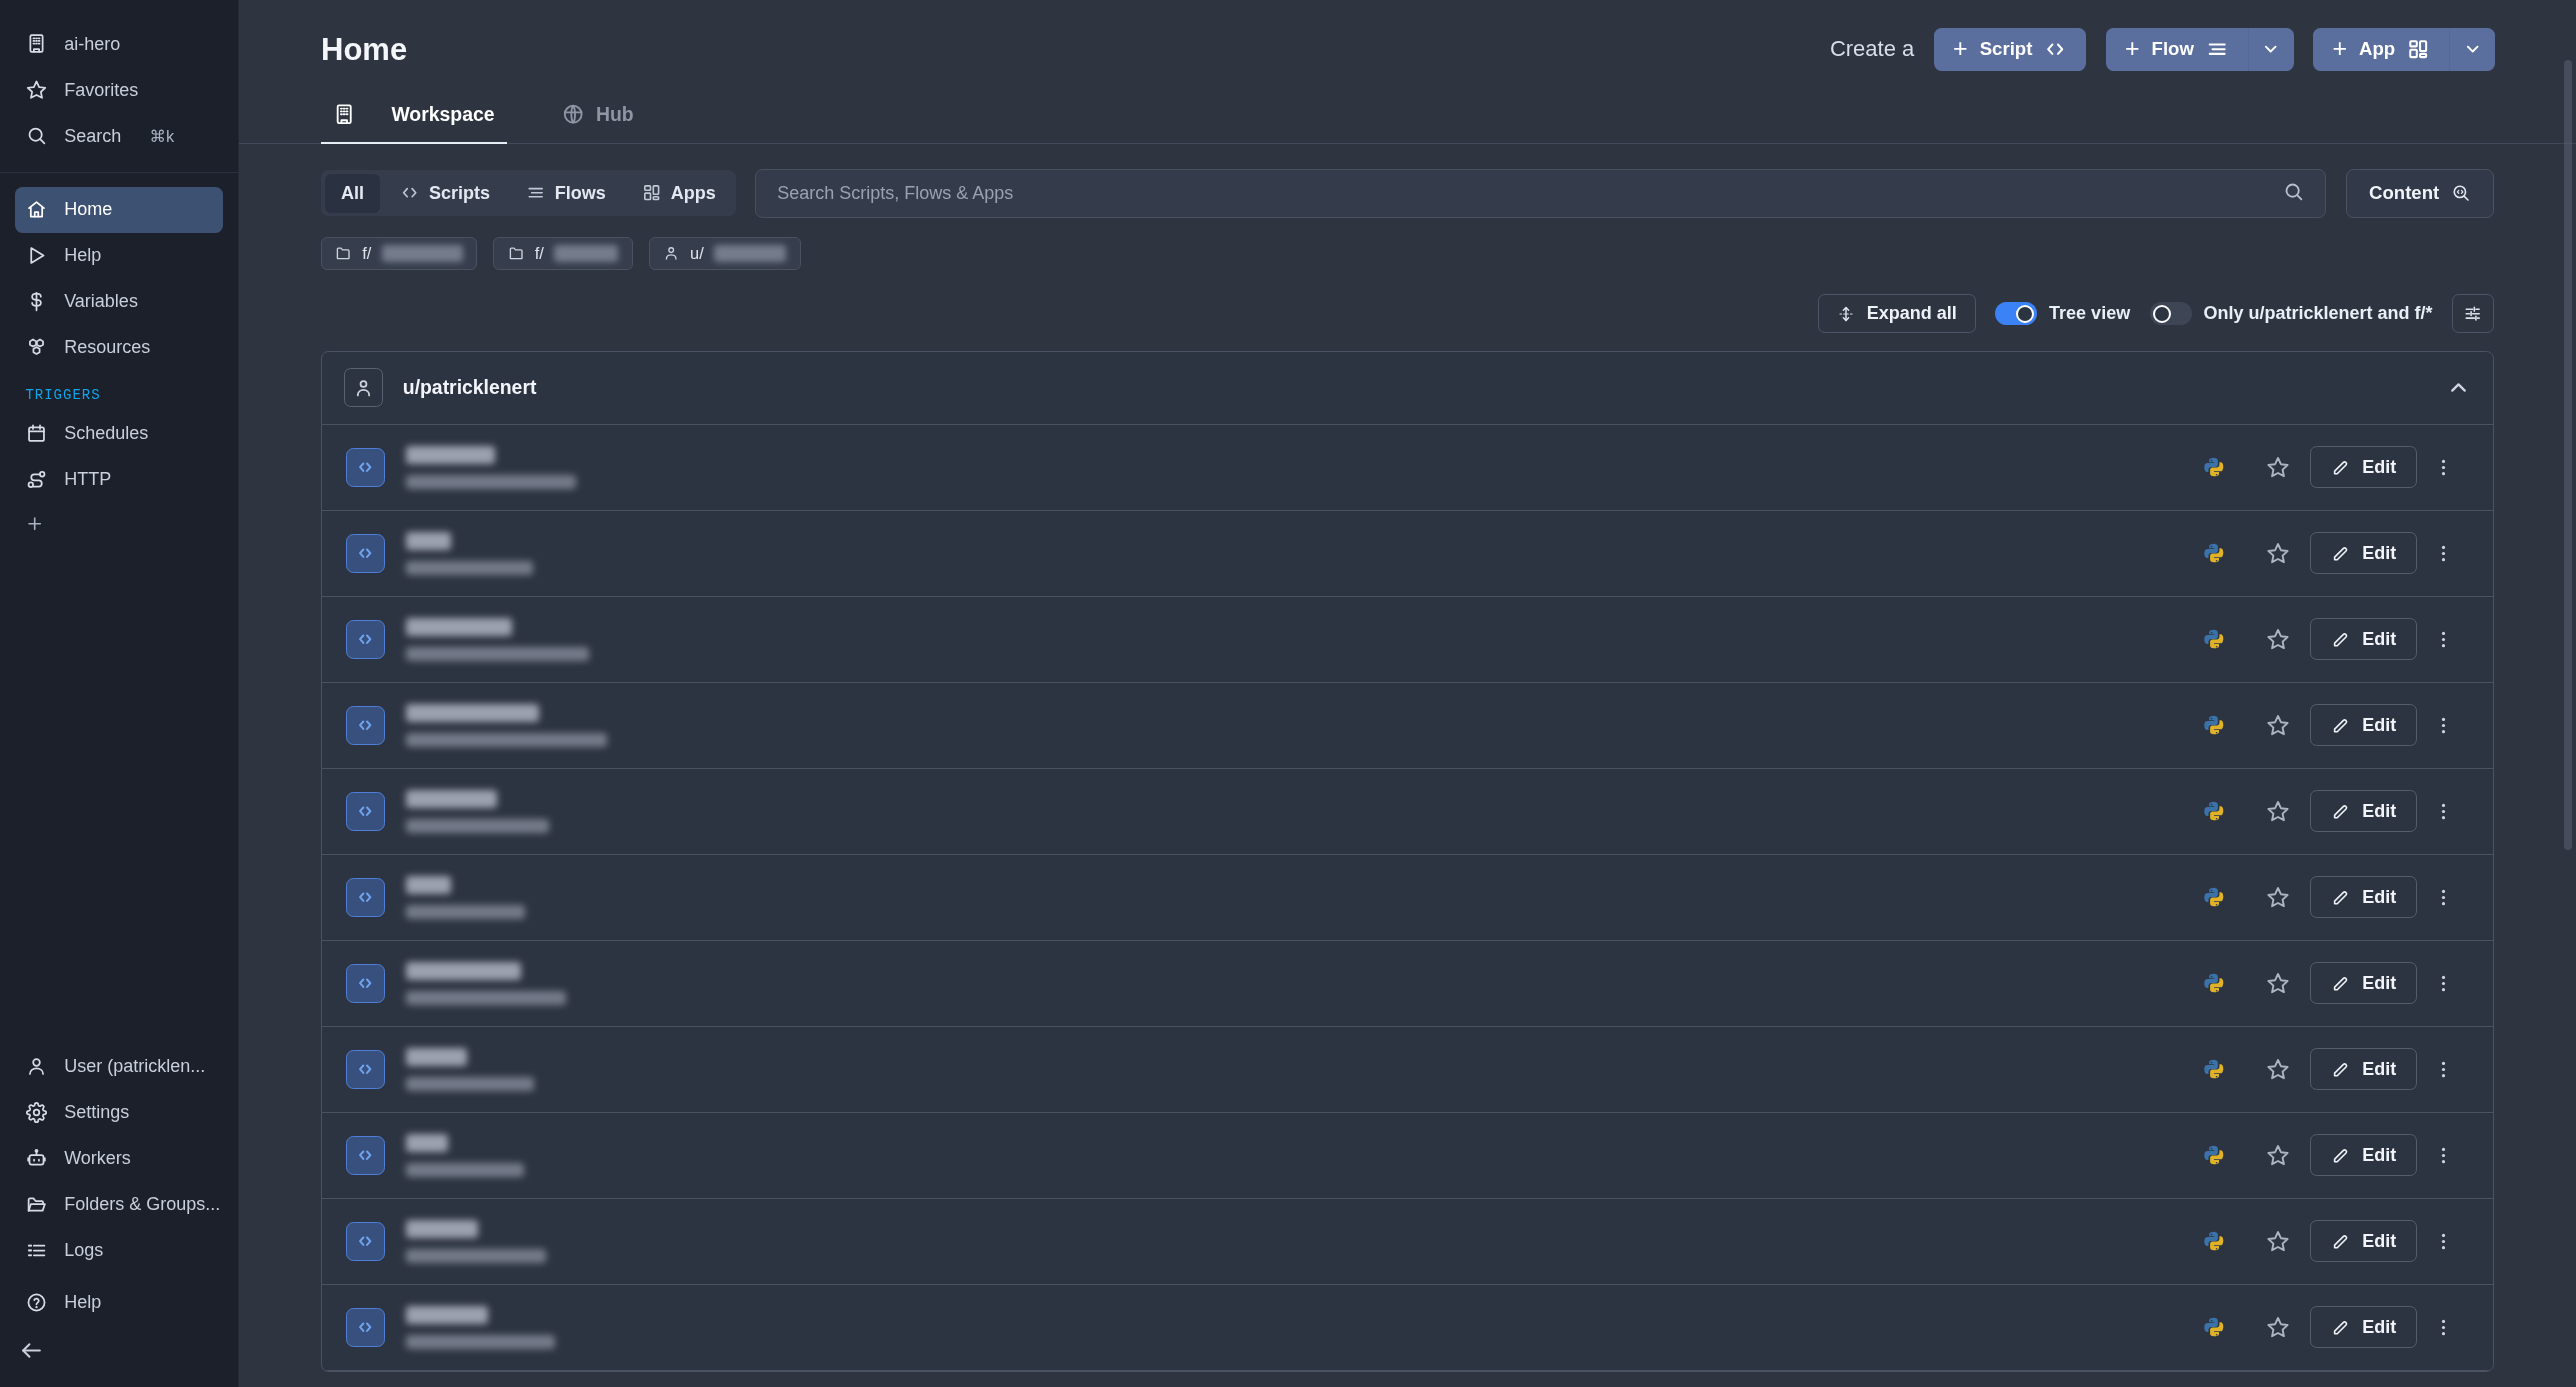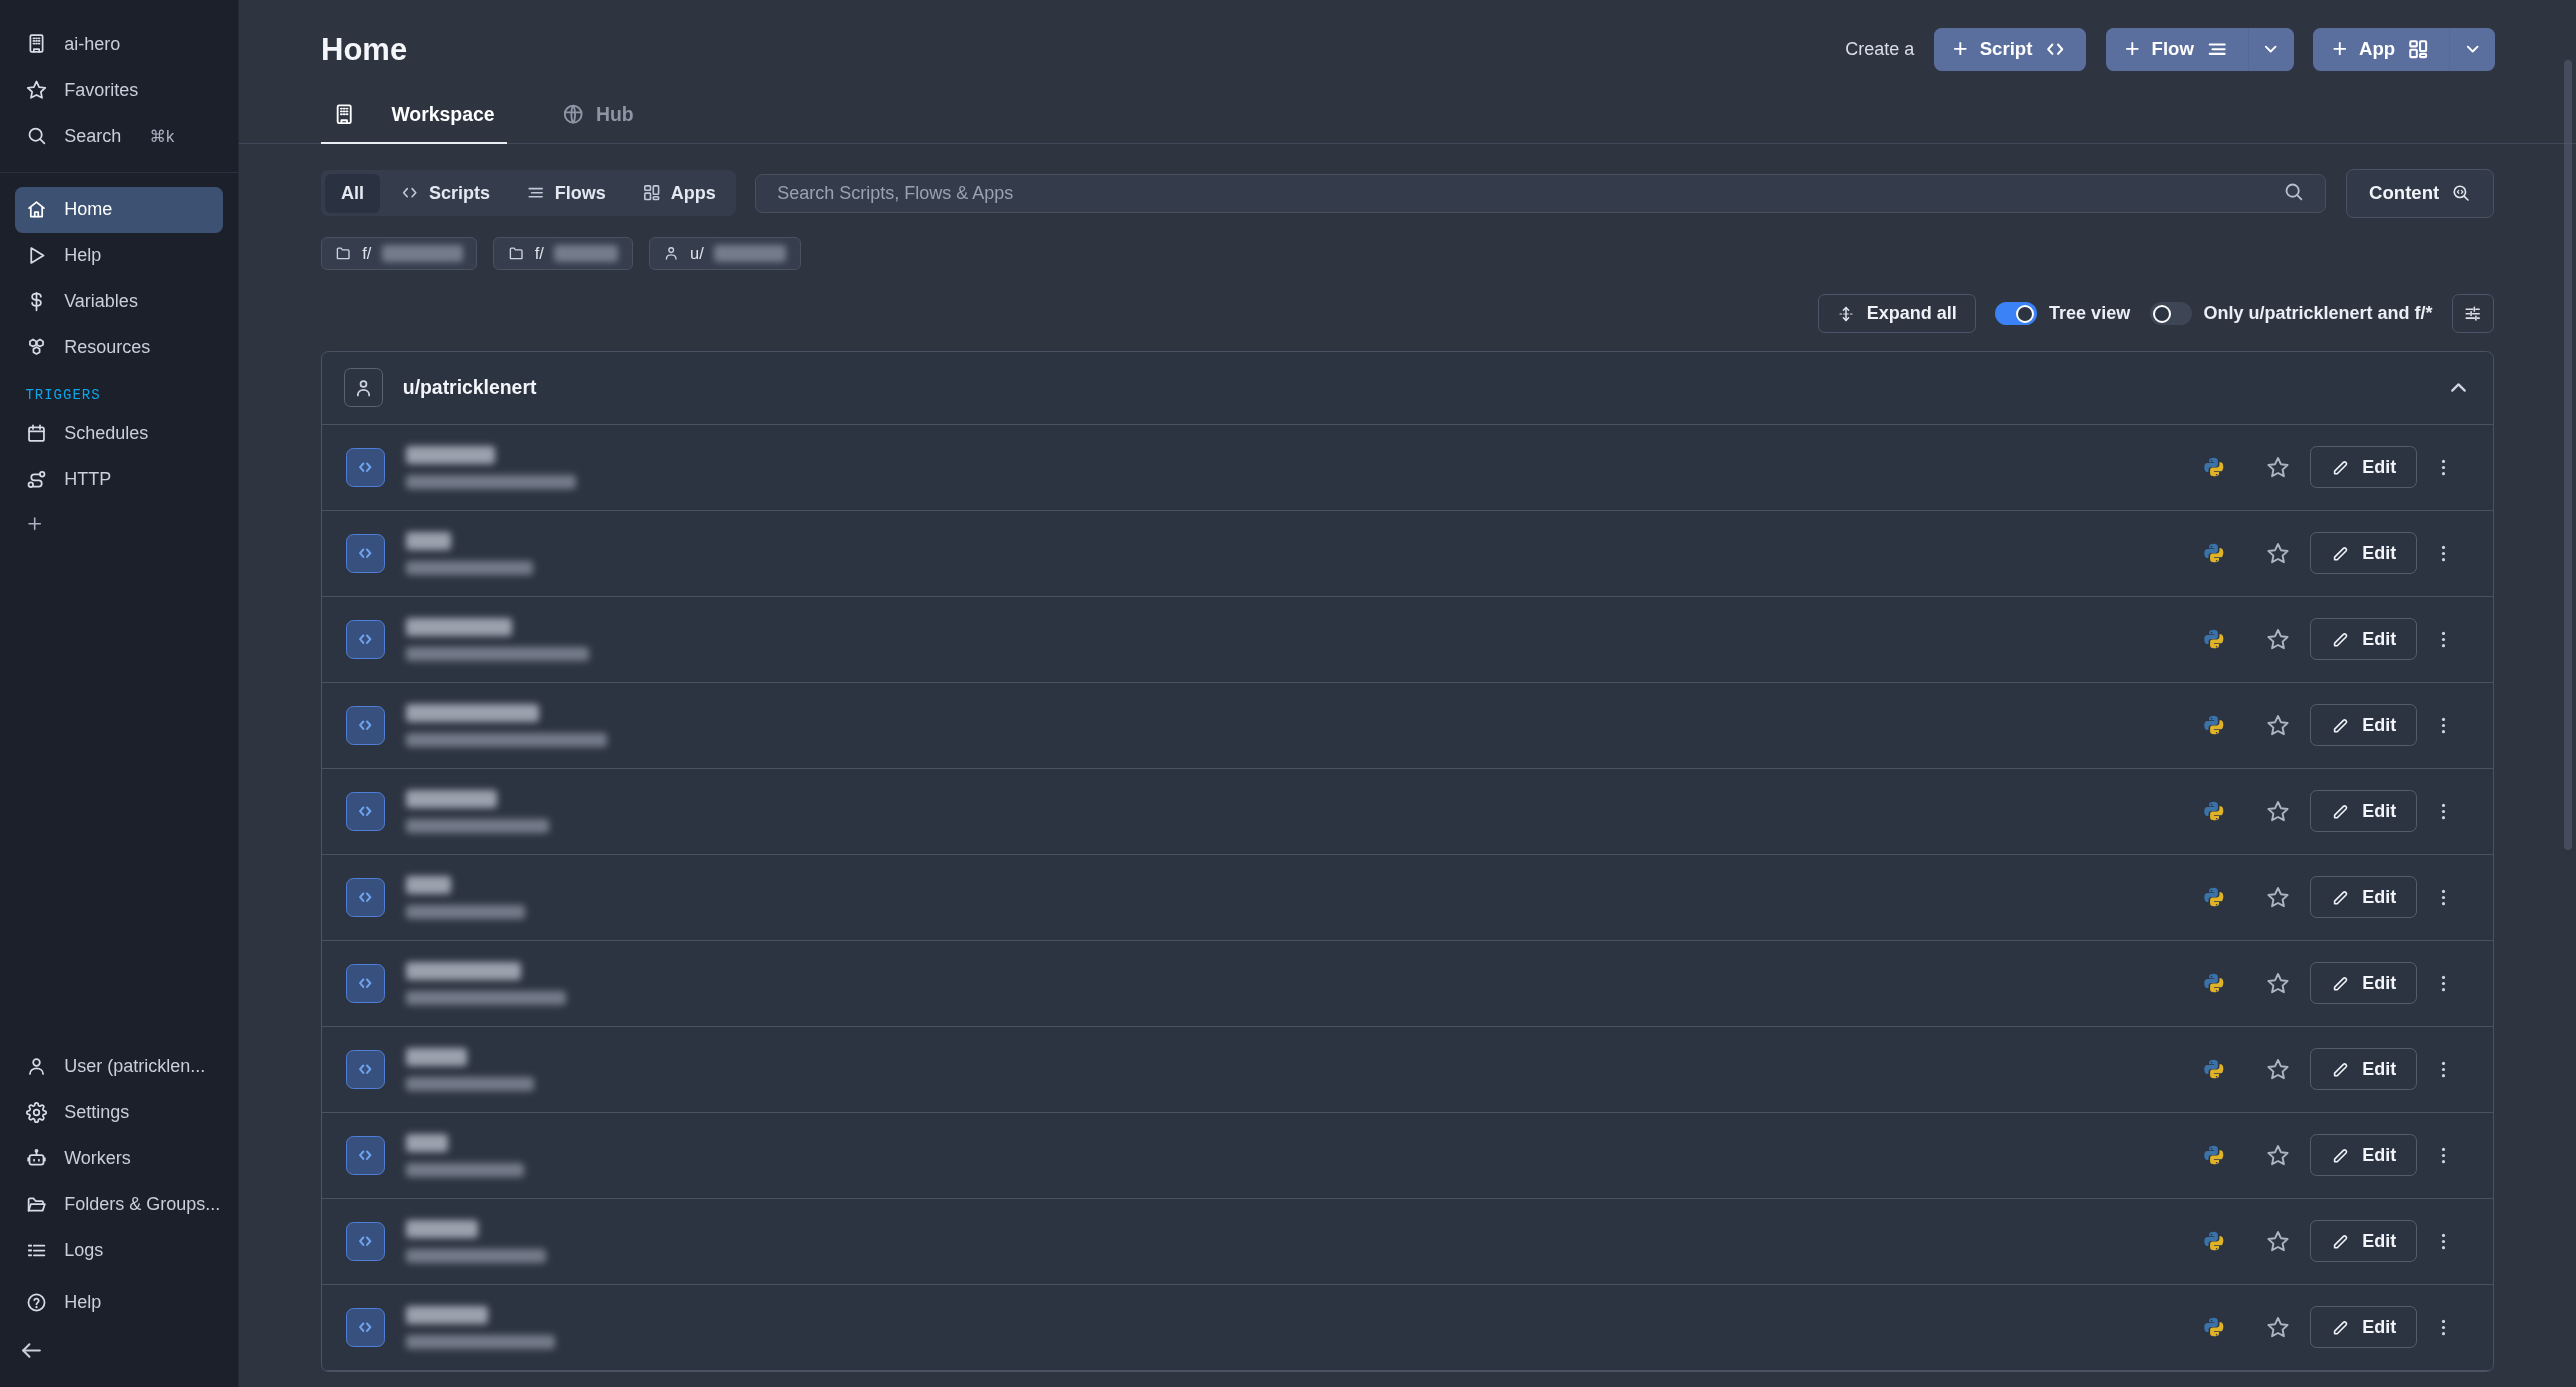--- a/index.html
+++ b/index.html
@@ -59,21 +59,21 @@
   
   .main { flex: 1 1 auto; background: #2e3541; position: relative; overflow: hidden; }
 
   .header {
     display: flex; align-items: center; justify-content: space-between;
     padding: 25px 81px 0 82px;
     height: 73px;
   }
   .page-title { color: #f4f6fa; font-size: 31px; font-weight: 600; line-height: 1; }
   .header-actions { display: flex; align-items: center; gap: 19.4px; }
-  .create-a { color: #d9dee8; font-size: 18px; }
+  .create-a { color: #d9dee8; font-size: 22px; }
 
   .btn-primary {
     background: #5b6f9e; color: #fff; border: none;
     height: 43px; border-radius: 7.5px;
     display: flex; align-items: center; gap: 12px;
     padding: 0 19.4px; font-size: 18.6px; font-weight: 600;
     font-family: inherit; cursor: pointer; white-space: nowrap;
   }
   .btn-split { display: flex; align-items: stretch; }
   .btn-split .btn-primary { border-radius: 7.5px 0 0 7.5px; }
@@ -114,21 +114,21 @@
   .seg-btn {
     display: flex; align-items: center; gap: 9.7px;
     height: 39px; padding: 0 16.4px; border-radius: 6px;
     color: #e4e8f0; font-size: 18px; font-weight: 600; cursor: pointer;
     background: transparent; border: none; font-family: Liberation Sans, sans-serif; white-space: nowrap;
   }
   .seg-btn.active { background: #2a3140; }
   .seg-btn svg { width: 19.4px; height: 19.4px; stroke: #c2c9d6; fill: none; stroke-width: 2; stroke-linecap: round; stroke-linejoin: round; }
 
   .search-wrap {
-    flex: 1 1 auto; position: relative; height: 39px;
+    flex: 1 1 auto; position: relative; height: 49px;
     background: #343c4b; border: 0.7px solid #49515f; border-radius: 7.5px;
     display: flex; align-items: center; padding: 0 21px;
   }
   .search-input {
     flex: 1 1 auto; background: transparent; border: none; outline: none;
     color: #e3e7ef; font-size: 18px; font-family: inherit;
   }
   .search-input::placeholder { color: #9aa2b2; }
   .search-wrap .s-ico svg { width: 21px; height: 21px; stroke: #b9c0cd; fill:none; stroke-width:2.1; stroke-linecap:round;}
 

